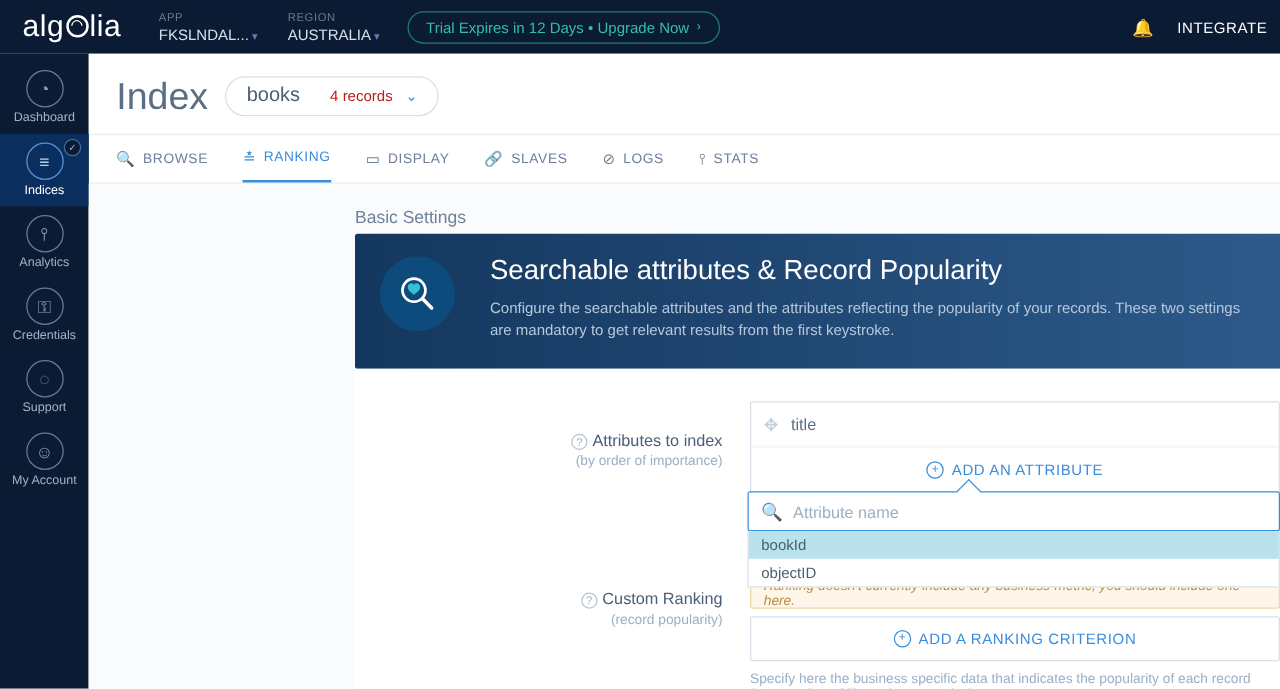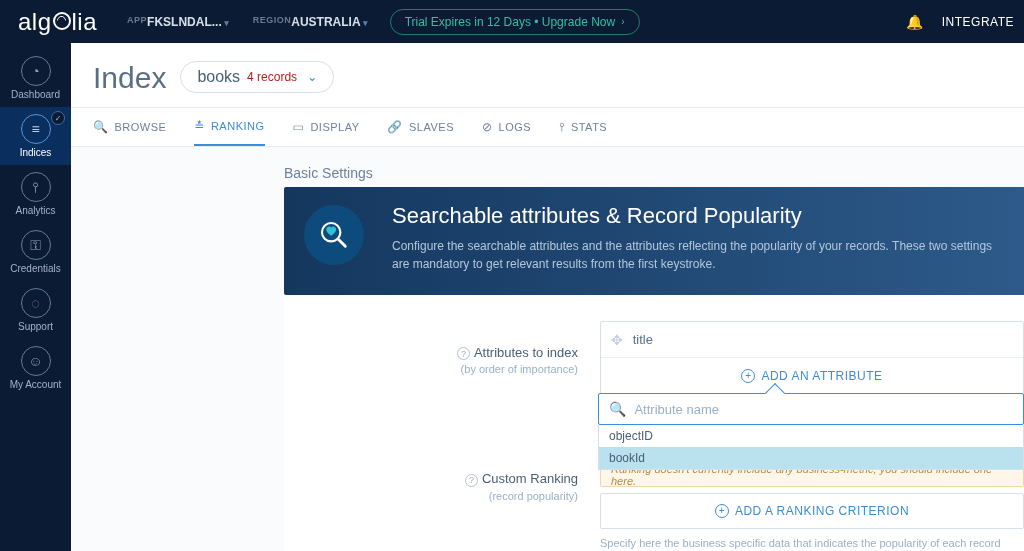--- a/index.html
+++ b/index.html
@@ -1,41 +1,41 @@
 <!DOCTYPE html>
 <html><head>
 <meta charset="utf-8">
 <style>
   * { box-sizing: border-box; margin: 0; padding: 0; }
   body { font-family: -apple-system, BlinkMacSystemFont, "Segoe UI", Helvetica, Arial, sans-serif; font-size: 13px; color: #5a6f85; width:1024px; height:551px; overflow:hidden; background:#fff; }
   .topbar { height:43px; background:#0b1b33; display:flex; align-items:center; color:#cfd8e2; }
   .logo { color:#fff; font-size:24px; font-weight:300; letter-spacing:0.5px; padding:0 18px; display:flex; align-items:center; }
   .logo .o { display:inline-flex; width:18px; height:18px; border:2px solid #fff; border-radius:50%; margin:0 1px; align-items:center; justify-content:center; vertical-align:middle; position:relative; top:-1px; }
   .logo .o::after { content:""; width:7px; height:7px; border:1px solid #fff; border-radius:50%; border-right-color:transparent; border-bottom-color:transparent; transform:rotate(45deg); }
-  .top-field { display:flex; flex-direction:row; justify-content:center; padding:0 12px;font-weight:bold; }
+  .top-field { display:flex; flex-direction:column; justify-content:center; padding:0 12px; }
   .top-field .lab { font-size:9px; color:#6a7b90; letter-spacing:0.5px; margin-bottom:2px; }
   .top-field .val { font-size:12px; color:#d7e0ea; }
   .top-field .val::after { content:" ▾"; font-size:9px; color:#5a7fae; }
   .trial { border:1px solid #1e7e6e; color:#34bfa3; border-radius:20px; padding:5px 14px; font-size:12px; margin-left:10px; display:flex; align-items:center; }
   .trial .chev { margin-left:6px; font-size:10px; }
   .top-right { margin-left:auto; display:flex; align-items:center; padding-right:10px; }
   .bell { color:#4a6a9c; margin-right:18px; font-size:14px; }
   .top-link { color:#fff; font-size:12px; letter-spacing:0.5px; }
   .layout { display:flex; height:508px; }
   .sidebar { width:71px; background:#0b1b33; display:flex; flex-direction:column; align-items:center; padding-top:6px; }
   .side-item { width:71px; height:58px; display:flex; flex-direction:column; align-items:center; justify-content:center; color:#9fb3c9; font-size:10px; position:relative; cursor:pointer; }
   .side-item.active { background:#0a2f5e; color:#fff; }
   .side-item.active::after { content:"✓"; position:absolute; top:4px; right:6px; width:12px; height:12px; background:#0b1b33; border:1px solid #436a9c; border-radius:50%; font-size:8px; display:flex; align-items:center; justify-content:center; color:#9fb3c9; }
   .side-icon { width:30px; height:30px; border:1.5px solid #627c99; border-radius:50%; display:flex; align-items:center; justify-content:center; margin-bottom:3px; color:#8aa1bb; font-size:14px; }
   .side-item.active .side-icon { border-color:#5a93d6; color:#b8d0ec; }
   .main { flex:1; background:#fff; display:flex; flex-direction:column; }
   .page-head { padding:18px 22px 12px; display:flex; align-items:flex-start; }
   .page-head h1 { font-size:30px; font-weight:300; color:#5a6f85; }
   .index-pill { margin-left:14px; border:1px solid #d7e0ea; border-radius:20px; padding:6px 16px; display:flex; align-items:center; cursor:pointer; }
-  .index-pill .name { color:#4a5f76; font-size:16px; margin-right:7px; }
+  .index-pill .name { color:#4a5f76; font-size:16px; margin-right:24px; }
   .index-pill .count { color:#b91c1c; font-size:12px; margin-right:10px; }
   .index-pill .chev { color:#3a8ddb; font-size:12px; }
   .tabs { border-top:1px solid #e6ecf2; border-bottom:1px solid #e6ecf2; padding:0 22px; display:flex; gap:28px; height:40px; align-items:center; font-size:11px; letter-spacing:0.5px; }
   .tab { color:#6e8199; display:flex; align-items:center; gap:6px; height:100%; cursor:pointer; }
   .tab.active { color:#3a8ddb; border-bottom:2px solid #3a8ddb; }
   .tab-icon { font-size:12px; }
   .content { flex:1; position:relative; background:#fafbfc; overflow:hidden; }
   .section-label { position:absolute; left:213px; top:18px; color:#6e8199; font-size:14px; }
   .hero { position:absolute; left:213px; top:40px; right:0; height:108px; background:linear-gradient(90deg, #14375e 0%, #2d5a8a 100%); color:#fff; padding:16px 20px 16px 108px; border-radius:2px 0 0 2px; }
   .hero-icon { position:absolute; left:20px; top:18px; width:60px; height:60px; border-radius:50%; background:#0e4b7d; display:flex; align-items:center; justify-content:center; }
@@ -200,22 +200,22 @@
         </div>
       </div>
 
       <div class="dropdown">
         <div class="arrow"></div>
         <div class="dd-search">
           <span class="sicon">🔍</span>
           <input type="text" placeholder="Attribute name" style="">
         </div>
         <div class="dd-list">
+          <div class="dd-item hi">bookId</div>
           <div class="dd-item">objectID</div>
-          <div class="dd-item hi">bookId</div>
         </div>
       </div>
 
       <div class="warning">Ranking doesn't currently include any business-metric, you should include one here.</div>
 
       <div class="rank-add">
         <span class="plus" style="margin-right:6px; width:14px; height:14px; border:1.5px solid #3a8ddb; border-radius:50%; display:inline-flex; align-items:center; justify-content:center; font-size:10px; line-height:1;">+</span>
         <span>ADD A RANKING CRITERION</span>
       </div>
 

